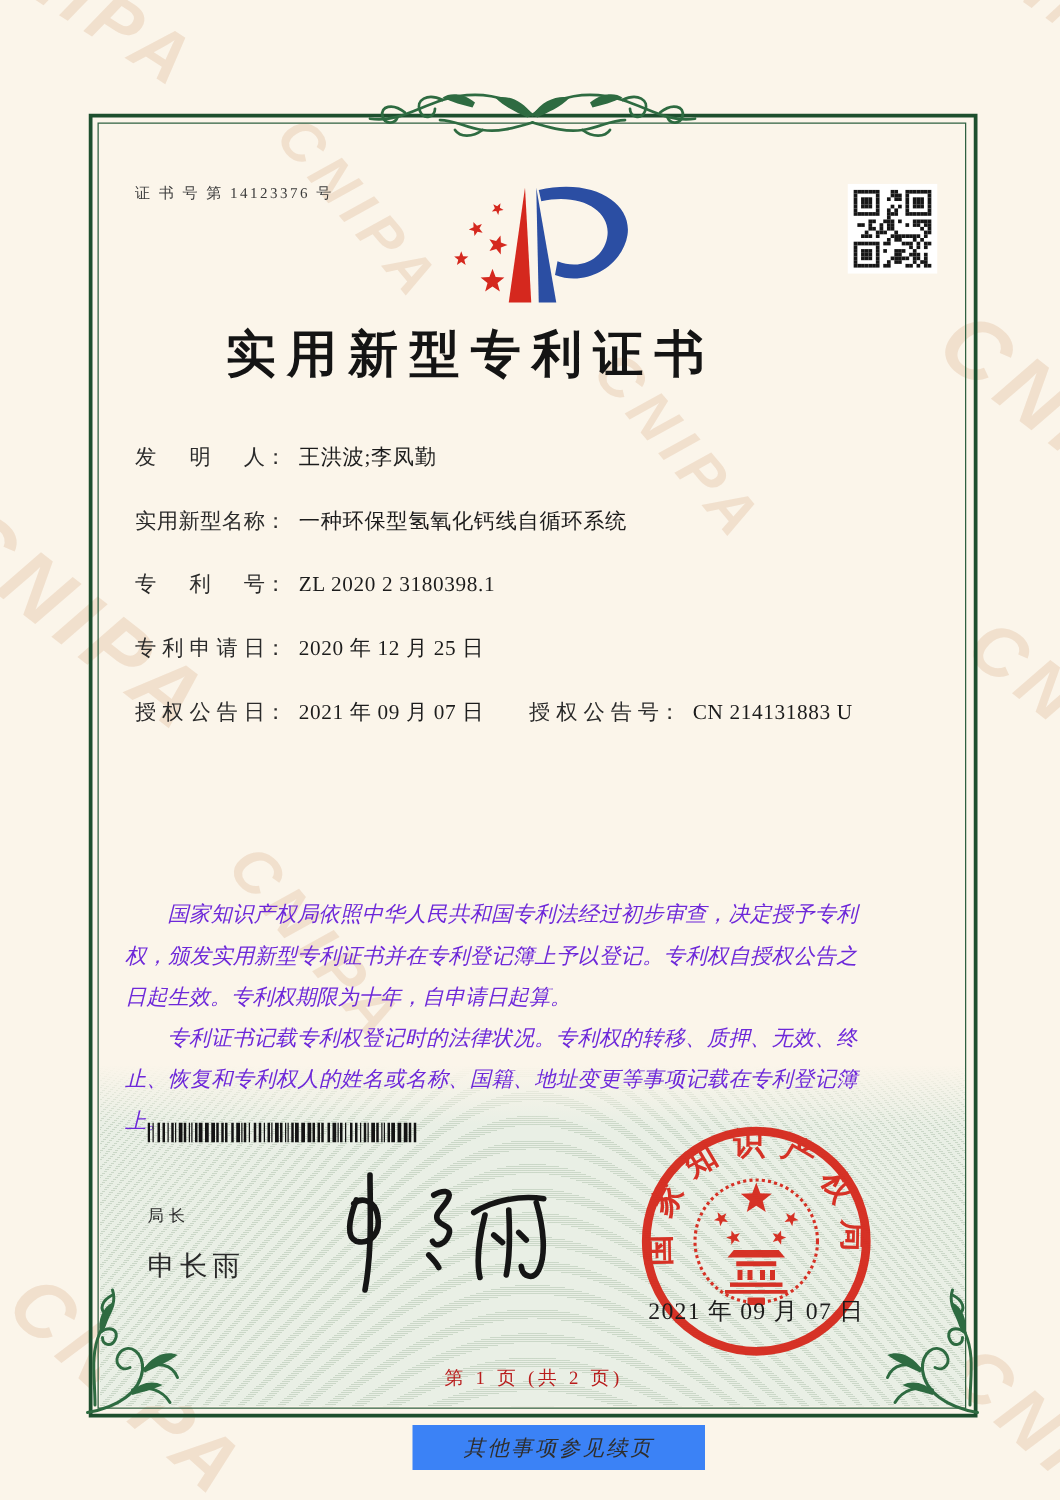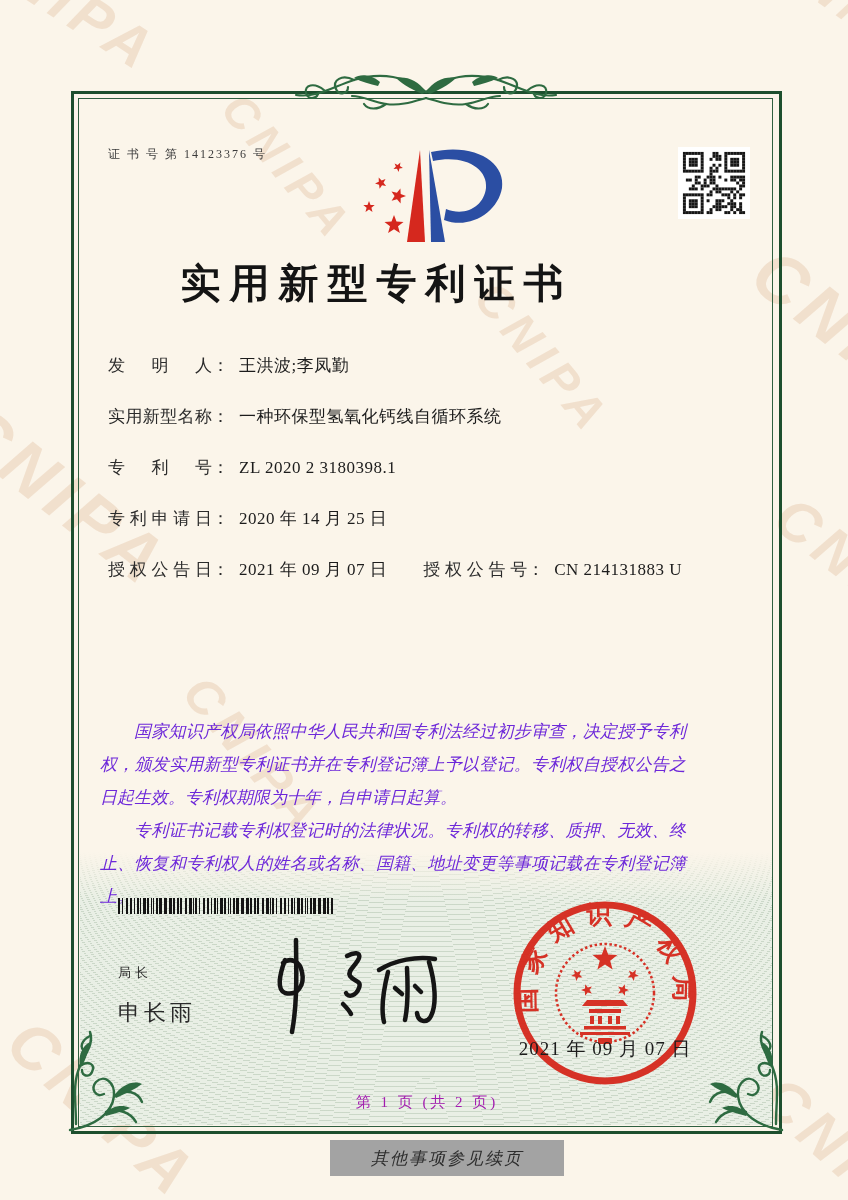--- a/index.html
+++ b/index.html
@@ -42,23 +42,23 @@
                  letter-spacing:4px;color:#2a2a2a;}
   .officer-name{position:absolute;left:118px;top:998px;z-index:4;font-size:22px;
                 letter-spacing:4px;color:#2a2a2a;}
   .sig{position:absolute;left:255px;top:930px;width:200px;height:110px;z-index:4;}
   .seal{position:absolute;left:510px;top:898px;width:190px;height:190px;z-index:4;opacity:0.95;}
   .seal-text{font-size:25px;font-weight:bold;letter-spacing:12px;fill:#d6281c;
              font-family:"Liberation Serif","DejaVu Serif",serif;}
   .seal-date{position:absolute;left:505px;top:1036px;width:200px;z-index:5;text-align:center;
              font-size:19px;letter-spacing:1px;color:#1c1c1c;}
   .pfooter{position:absolute;left:72px;top:1093px;width:710px;z-index:2;text-align:center;
-           font-size:15px;letter-spacing:3px;color:#a21caf;}
+           font-size:15px;letter-spacing:3px;color:#b91c1c;}
   .note{position:absolute;left:330px;top:1140px;width:234px;height:36px;z-index:2;
-        background:#a3a3a3;display:flex;align-items:center;justify-content:center;
+        background:#3b82f6;display:flex;align-items:center;justify-content:center;
         font-size:17px;font-style:italic;letter-spacing:2px;color:#2e2e2e;}
   .orn{position:absolute;z-index:5;pointer-events:none;}
   .orn-top{left:276px;top:62px;width:300px;height:60px;}
   .orn-bl{left:60px;top:1026px;width:100px;height:112px;}
   .orn-br{left:692px;top:1026px;width:100px;height:112px;}
 </style>
 </head>
 <body>
 
 <div class="page">
@@ -357,21 +357,21 @@
     <div class="frow">
       <span class="flabel">发明人</span><span class="fcolon">：</span><span class="fval">王洪波;李凤勤</span>
     </div>
     <div class="frow">
       <span class="flabel">实用新型名称</span><span class="fcolon">：</span><span class="fval">一种环保型氢氧化钙线自循环系统</span>
     </div>
     <div class="frow">
       <span class="flabel">专利号</span><span class="fcolon">：</span><span class="fval">ZL 2020 2 3180398.1</span>
     </div>
     <div class="frow">
-      <span class="flabel">专利申请日</span><span class="fcolon">：</span><span class="fval">2020 年 14 月 25 日</span>
+      <span class="flabel">专利申请日</span><span class="fcolon">：</span><span class="fval">2020 年 12 月 25 日</span>
     </div>
     <div class="frow">
       <span class="flabel">授权公告日</span><span class="fcolon">：</span><span class="fval">2021 年 09 月 07 日</span><span class="fpair2"><span class="flabel">授权公告号</span><span class="fcolon">：</span><span class="fval">CN 214131883 U</span></span>
     </div>
   </div>
 
   <div class="paras">
     <p>国家知识产权局依照中华人民共和国专利法经过初步审查，决定授予专利权，颁发实用新型专利证书并在专利登记簿上予以登记。专利权自授权公告之日起生效。专利权期限为十年，自申请日起算。</p>
     <p>专利证书记载专利权登记时的法律状况。专利权的转移、质押、无效、终止、恢复和专利权人的姓名或名称、国籍、地址变更等事项记载在专利登记簿上。</p>
   </div>

